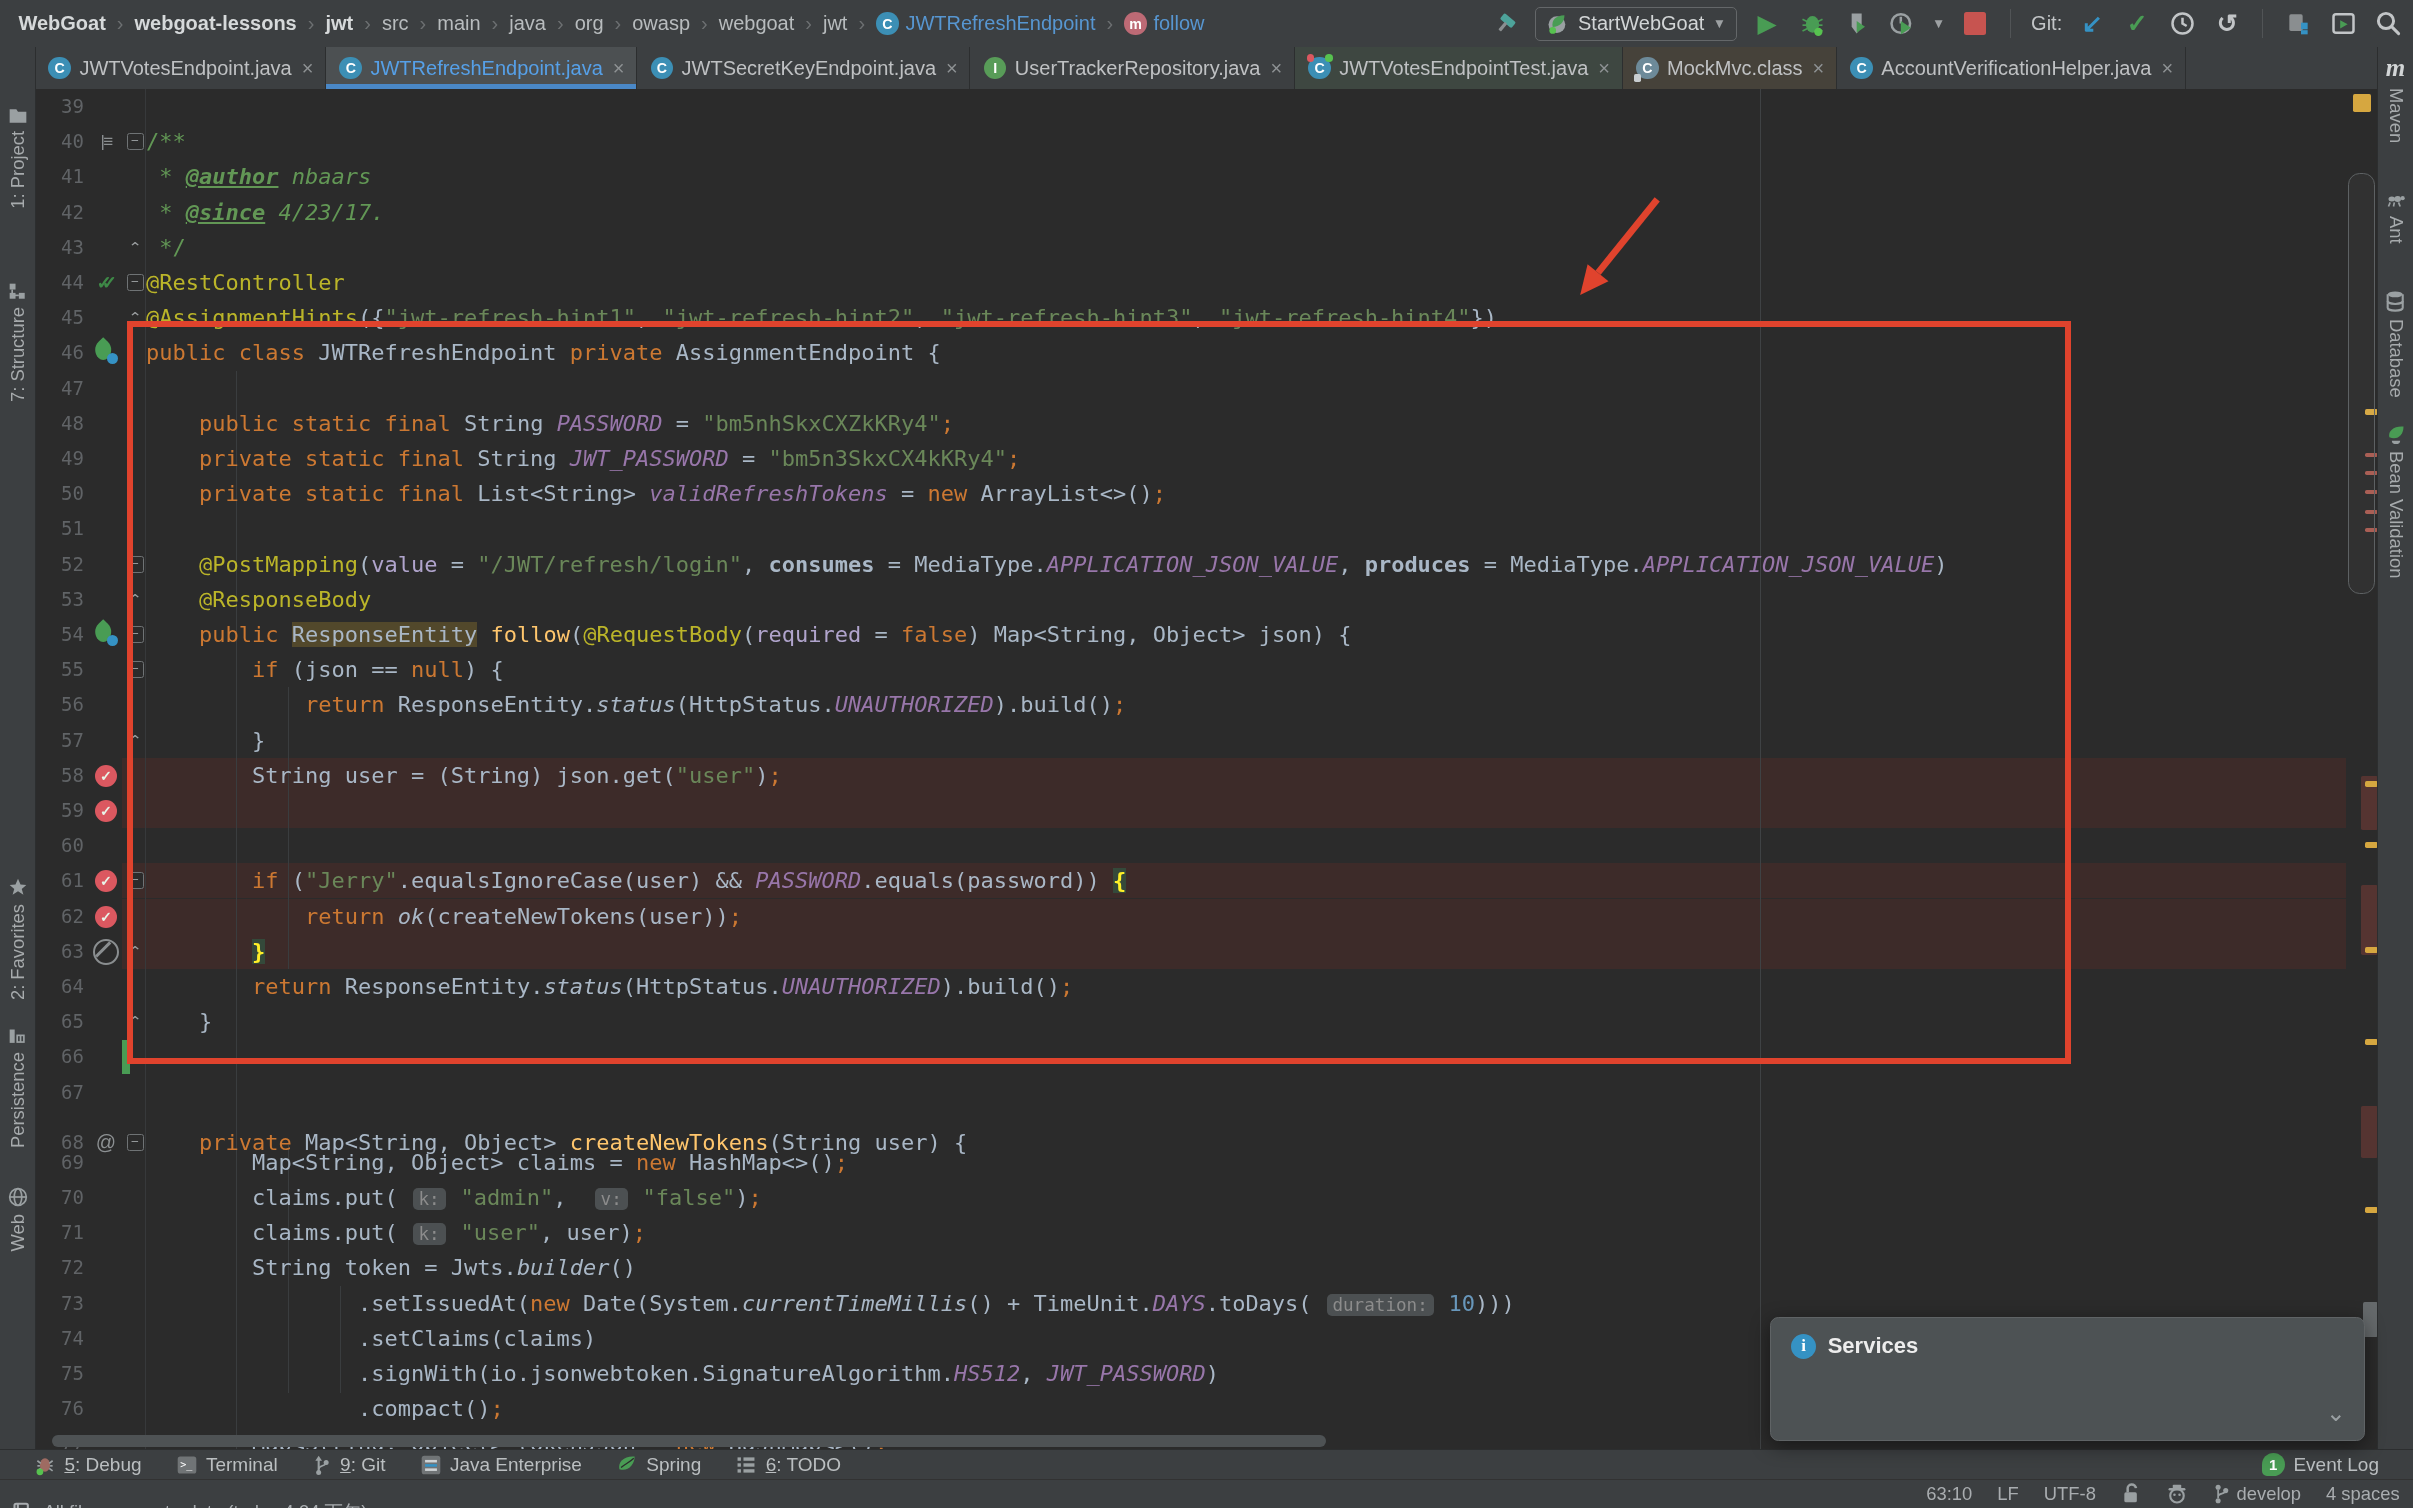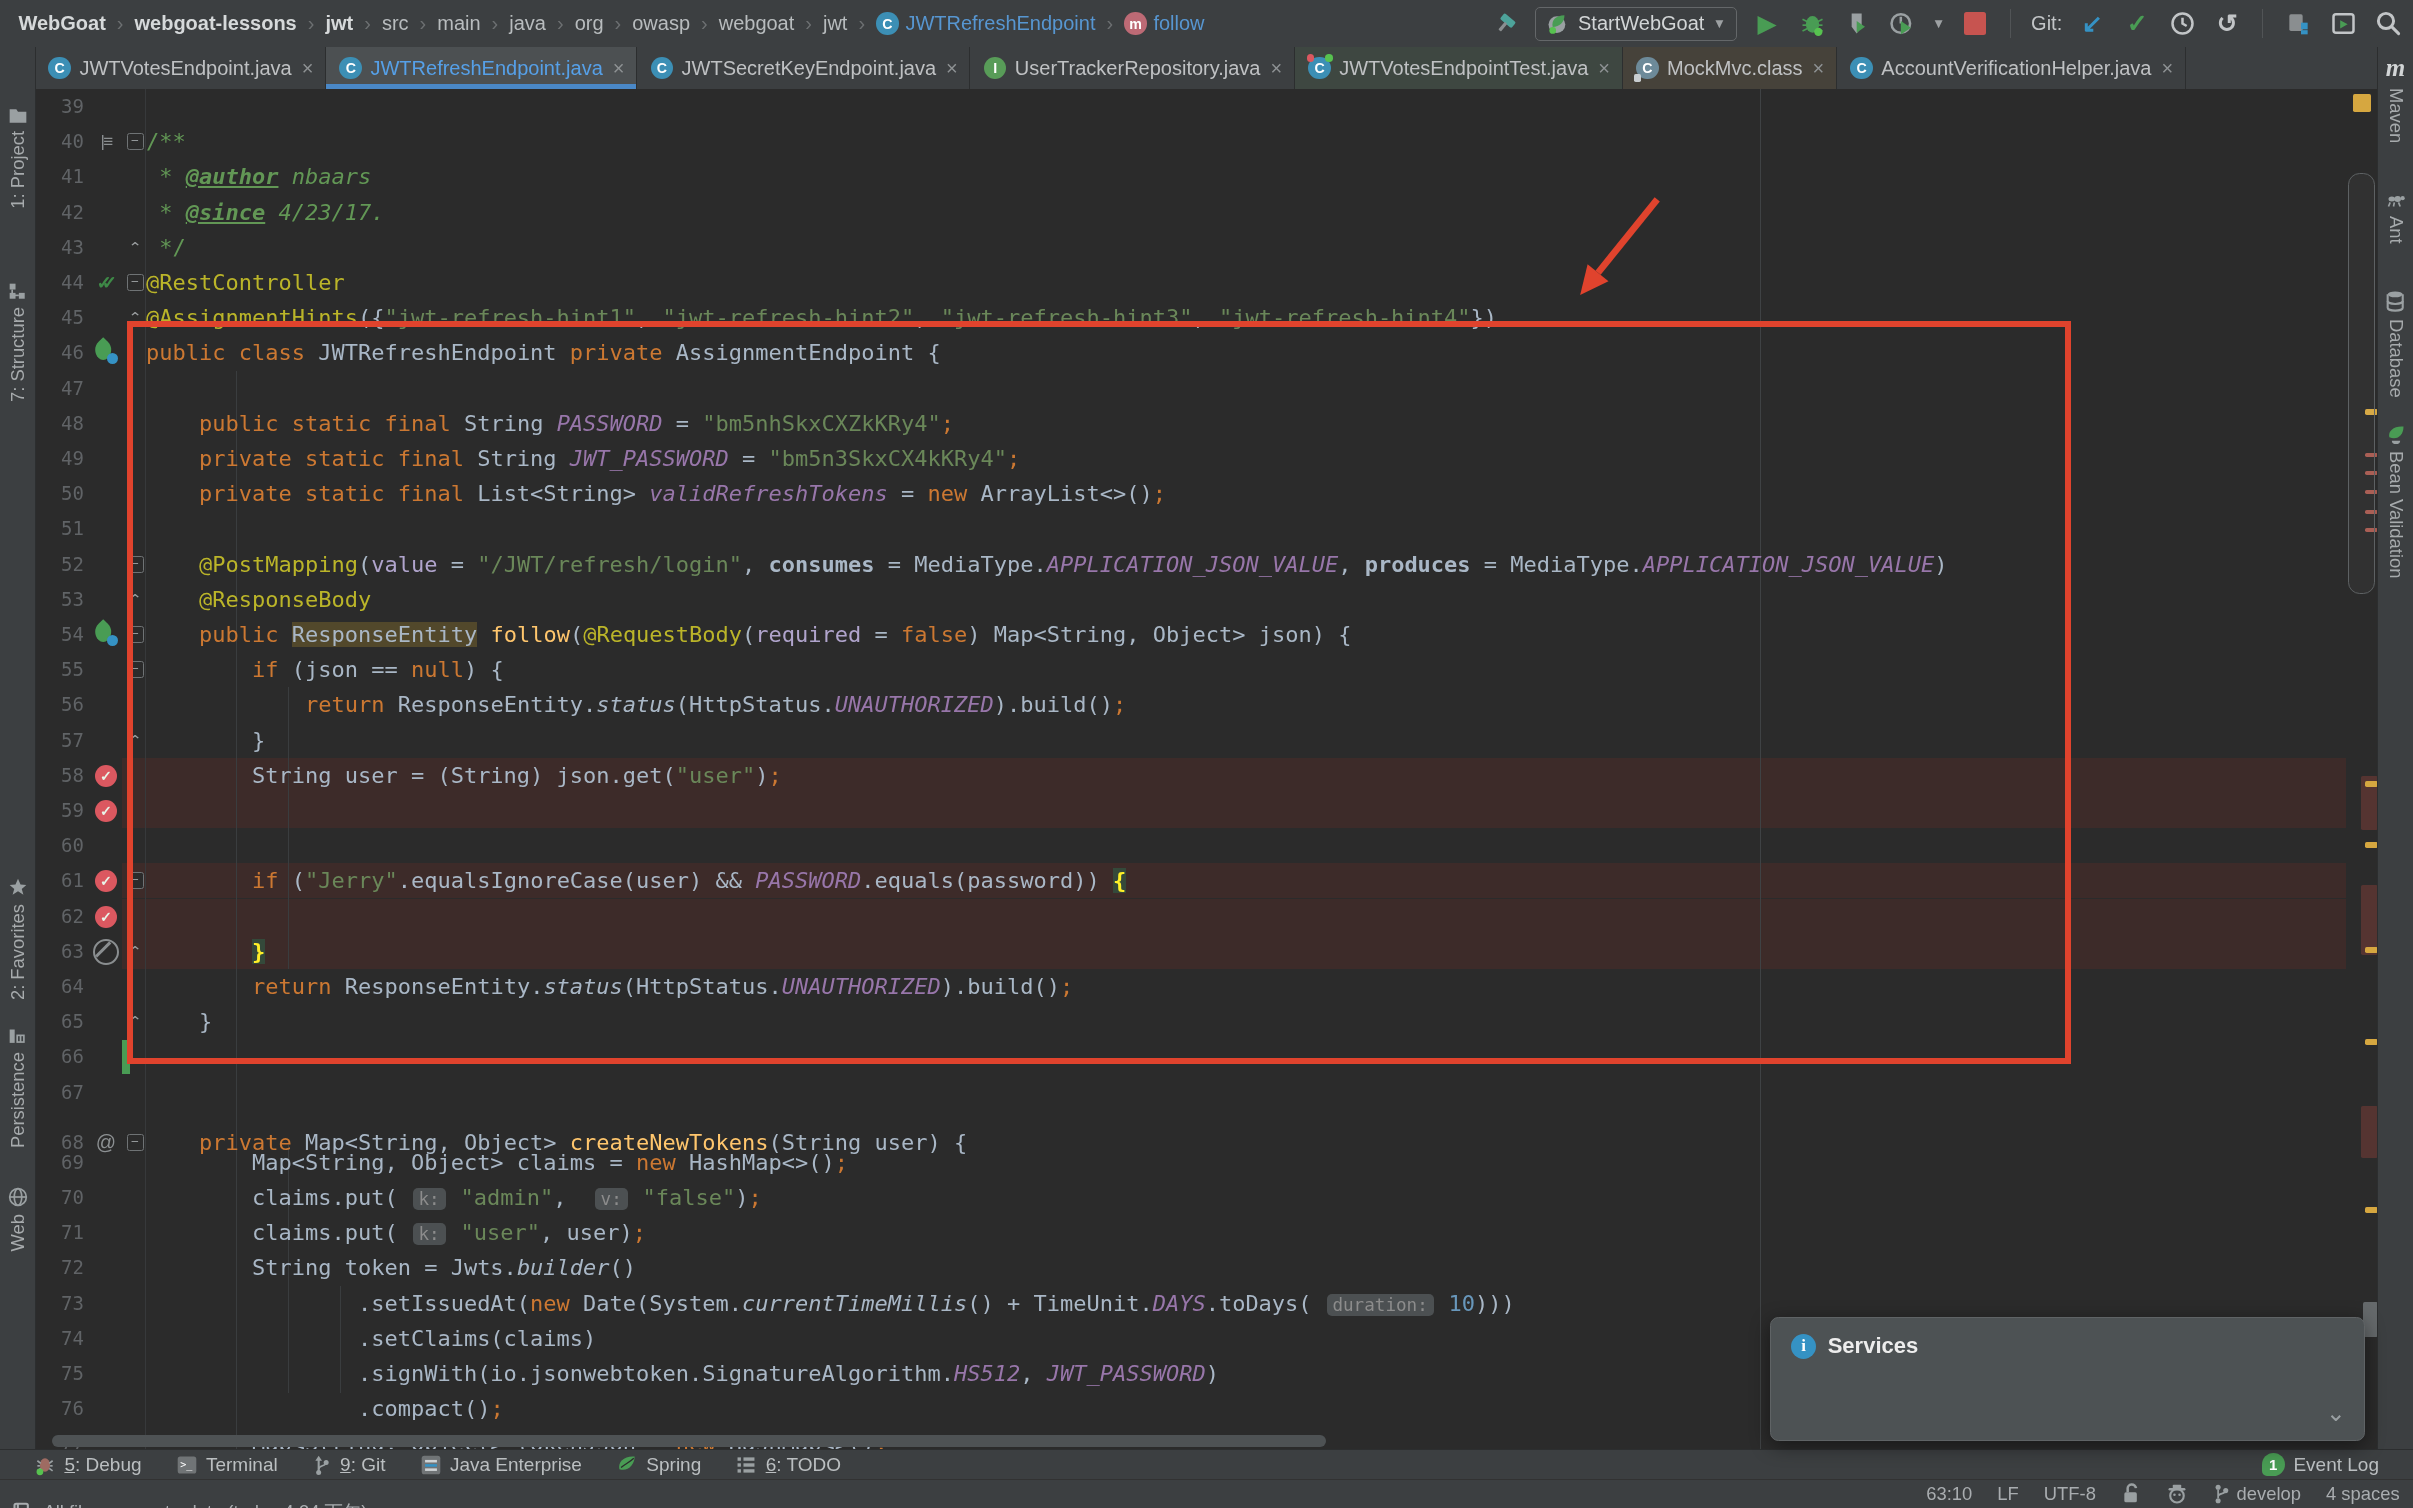--- a/index.html
+++ b/index.html
@@ -556,20 +556,21 @@
           <span class="fold">
             <span class="fm">−</span>
           </span>
           <span class="code"><span class="tk-d">        </span><span class="tk-k">if</span><span class="tk-d"> (</span><span class="tk-s">"Jerry"</span><span class="tk-d">.equalsIgnoreCase(user) &amp;&amp; </span><span class="tk-fl">PASSWORD</span><span class="tk-d">.equals(password)) </span><span class="tk-br">{</span></span>
         </div>
         <div class="row" style="top: 810px;">
           <span class="ln">62</span>
           <span class="gic">
             <span class="bp">✓</span>
           </span>
+          <span class="code"><span class="tk-d">            </span><span class="tk-k">return</span><span class="tk-d"> </span><span class="tk-it">ok</span><span class="tk-d">(createNewTokens(user))</span><span class="tk-k">;</span></span>
         </div>
         <div class="row" style="top: 845px;">
           <span class="ln">63</span>
           <span class="gic">
             <span class="bpm"></span>
           </span>
           <span class="fold">
             <span class="fu">⌃</span>
           </span>
           <span class="code"><span class="tk-d">        </span><span class="tk-br">}</span></span>

